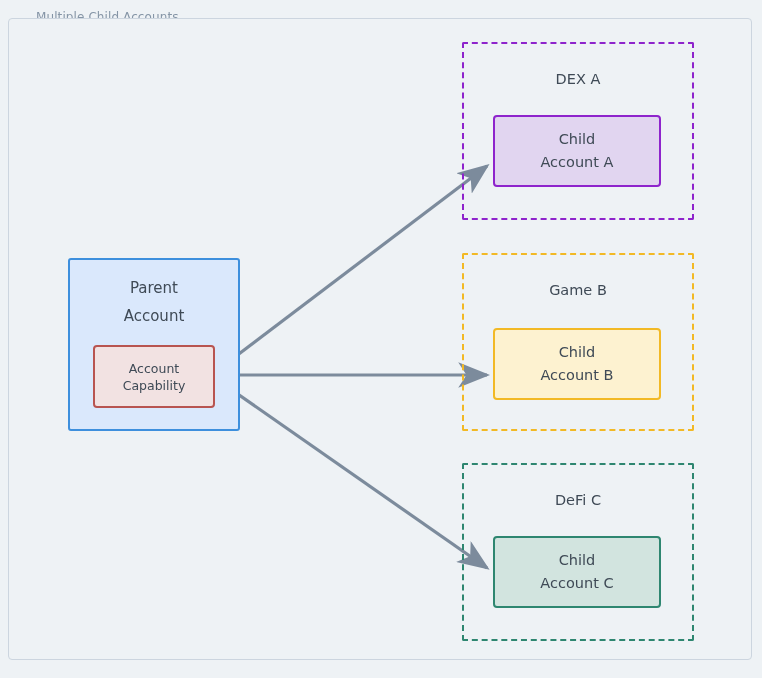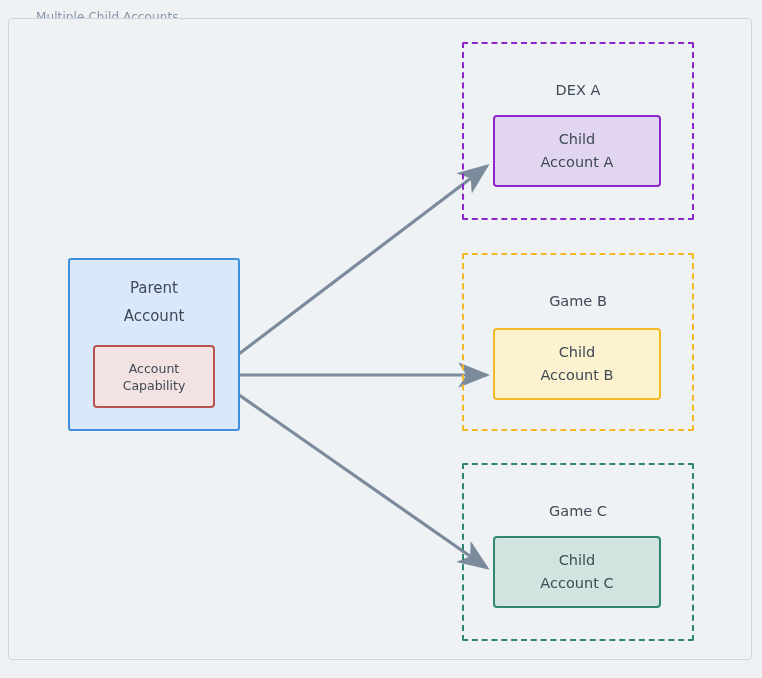--- a/index.html
+++ b/index.html
@@ -120,21 +120,20 @@
   }
   .group-title {
     position: absolute;
     left: 0;
     right: 0;
     top: 26px;
     text-align: center;
     font-size: 14.5px;
     line-height: 18px;
     color: #3f4a56;
-    margin-top: 11px;
   }
 
   .group-dex-a  { left: 462px; top: 42px;  width: 232px; height: 178px; border-color: #8e24cc; }
   .group-defi-b { left: 462px; top: 253px; width: 232px; height: 178px; border-color: #f2b925; }
   .group-game-c { left: 462px; top: 463px; width: 232px; height: 178px; border-color: #2e8670; }
 
   
   .child-account {
     width: 168px;
     height: 72px;
@@ -189,20 +188,20 @@
 
   <div class="group-container group-defi-b">
     <div class="group-title">Game B</div>
   </div>
   <div class="node child-account child-b">
     <div class="node-label">Child
 Account B</div>
   </div>
 
   <div class="group-container group-game-c">
-    <div class="group-title">Game C</div>
+    <div class="group-title">DeFi C</div>
   </div>
   <div class="node child-account child-c">
     <div class="node-label">Child
 Account C</div>
   </div>
 
 </div>
 
 </body></html>

